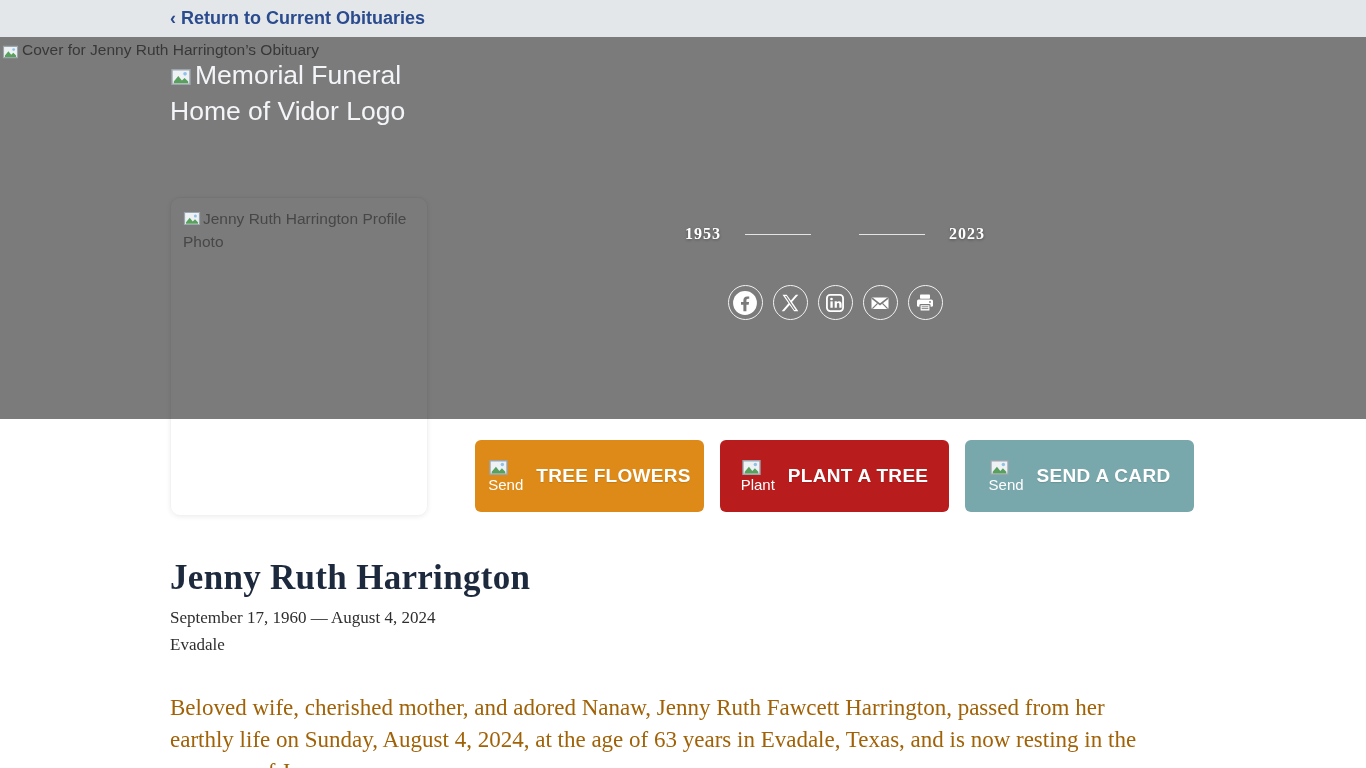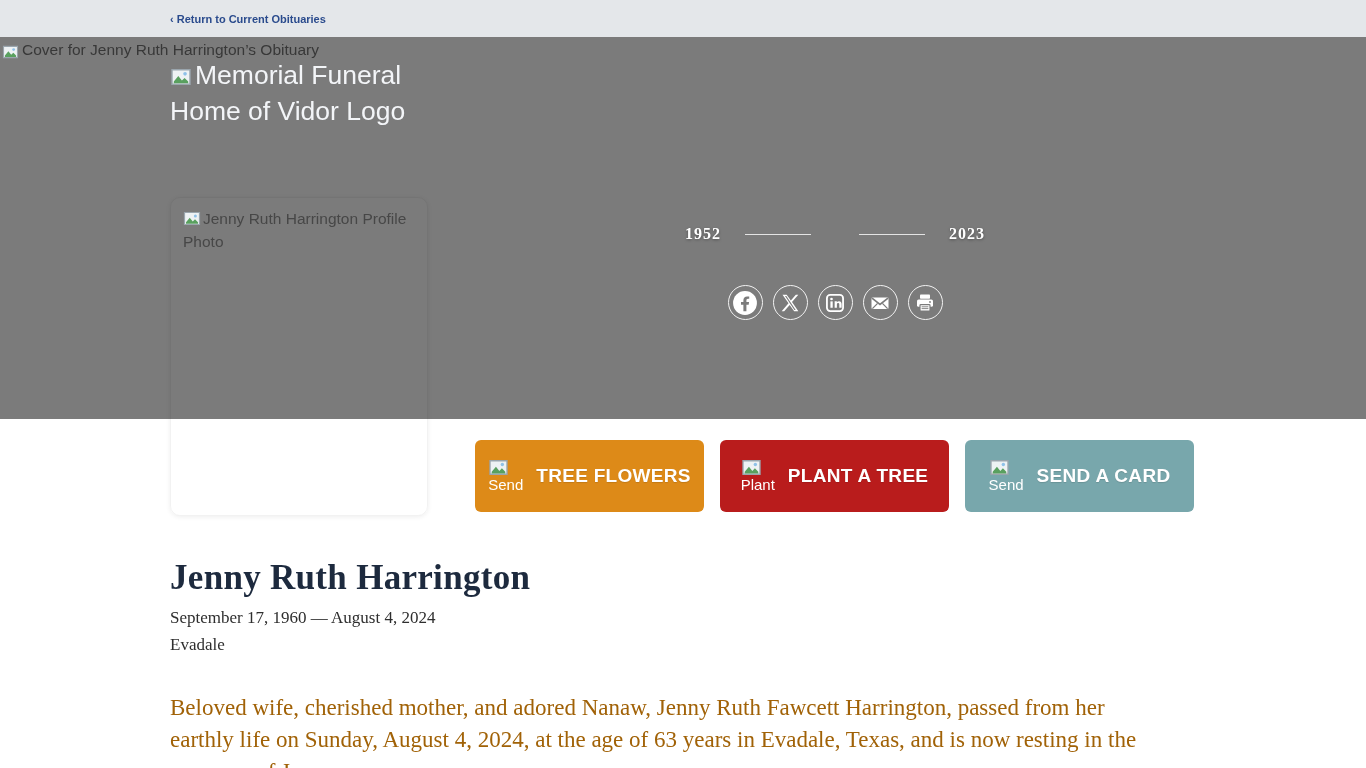--- a/index.html
+++ b/index.html
@@ -1,21 +1,21 @@
 <!DOCTYPE html>
 <html><head>
 <meta charset="utf-8">
 <style>
   * { box-sizing: border-box; margin: 0; padding: 0; }
   html, body { width: 1366px; height: 768px; overflow: hidden; background: #ffffff;
     font-family: "Liberation Sans", sans-serif; }
 
   
   .topbar { height: 37px; background: #e4e7ea; display: flex; align-items: center; }
-  .back-link { margin-left: 170px; color: #2a4b8d; font-weight: 700; font-size: 11px;
+  .back-link { margin-left: 170px; color: #2a4b8d; font-weight: 700; font-size: 18px;
     text-decoration: none; cursor: pointer; }
 
   
   .hero { position: relative; height: 382px; background: #7b7b7b; width: 100%; }
 
   .cover-alt { position: absolute; top: 4px; left: 2px; display: flex; align-items: flex-end;
     gap: 3px; color: #383838; font-size: 15.5px; }
 
   .logo-alt { position: absolute; top: 20px; left: 170px; width: 256px;
     color: #f3f5f8; font-size: 26.5px; line-height: 36px; font-weight: 400; }
@@ -94,21 +94,21 @@
     <span class="profile-alt">
       <svg class="bi" width="18" height="15" viewBox="0 0 24 20">
         <path d="M2 2 h20 v16 h-20 z" fill="#eef2f4" stroke="#9aa5ad" stroke-width="1.6"></path>
         <path d="M4 15 l5-6 4 5 3-3 4 4 v2 h-16 z" fill="#59a05f"></path>
         <circle cx="16.5" cy="6.5" r="2" fill="#8fc1e9"></circle>
       </svg><span>Jenny Ruth Harrington Profile Photo</span>
     </span>
   </div>
 
   <div class="banner">
-    <span class="banner-year">1952</span>
+    <span class="banner-year">1953</span>
     <span class="banner-line"></span>
     <span class="banner-line"></span>
     <span class="banner-year">2023</span>
   </div>
 
   <div class="share-row">
     <button class="share-btn">
       <svg width="26" height="26" viewBox="0 0 24 24">
         <circle cx="12" cy="12" r="11" fill="#ffffff"></circle>
         <path d="M13.3 19.5 v-6 h2.1 l0.35-2.4 h-2.45 v-1.55 c0-0.7 0.35-1.38 1.45-1.38 h1.15 V6.1 c0 0-1.02-0.18-2-0.18 c-2.05 0-3.38 1.24-3.38 3.48 v1.7 H8.3 v2.4 h2.22 v6 z" fill="#7b7b7b"></path>

